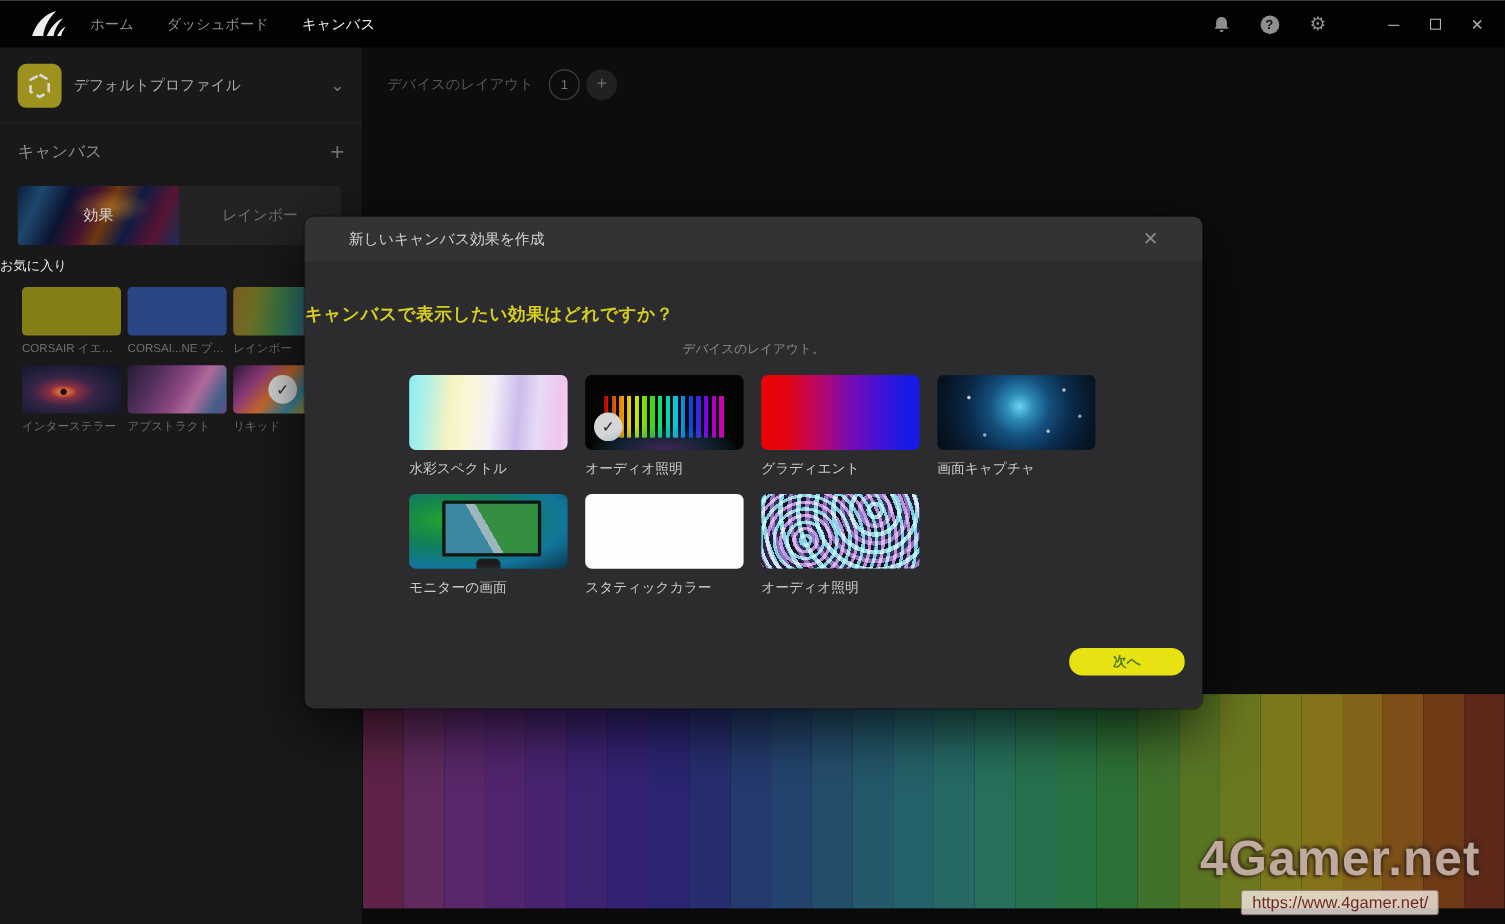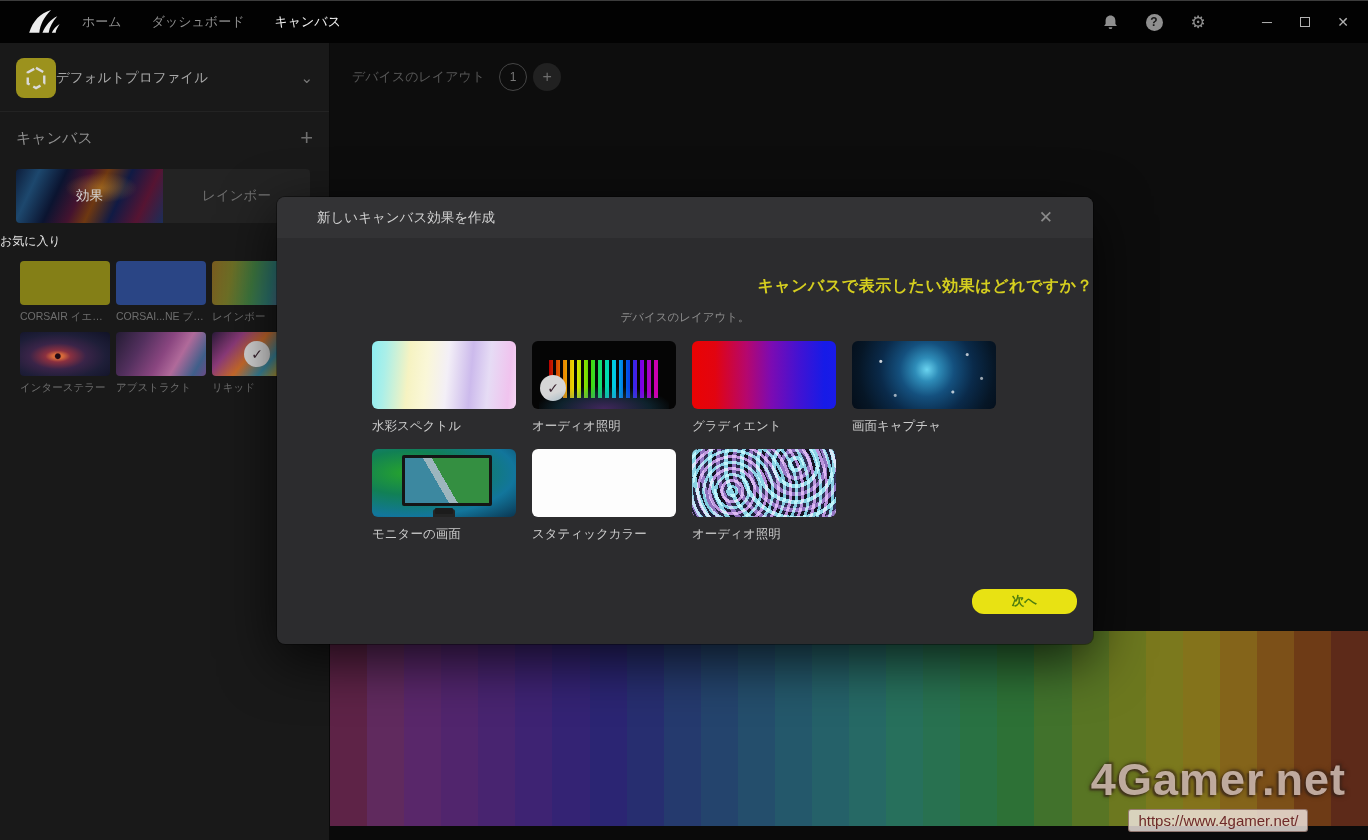--- a/index.html
+++ b/index.html
@@ -17,21 +17,21 @@
   .tb-icon{width:20px;height:20px;display:flex;align-items:center;justify-content:center;color:#8f8f8f;font-size:17px;cursor:pointer;}
   .help-circle{width:17px;height:17px;border-radius:50%;background:#8f8f8f;color:#151515;font-size:12px;font-weight:bold;display:flex;align-items:center;justify-content:center;}
   .win-controls{display:flex;align-items:center;gap:24px;margin:0 18px 0 28px;color:#b2b2b2;}
   .win-btn{width:14px;height:14px;display:flex;align-items:center;justify-content:center;font-size:14px;cursor:pointer;}
   .max-box{width:10px;height:10px;border:1.2px solid #b2b2b2;}
 
   
   .sidebar{position:absolute;left:0;top:42px;width:330px;height:798px;background:#191919;border-right:1px solid #0a0a0a;}
   .profile-row{position:absolute;left:16px;right:16px;top:13px;height:44px;display:flex;align-items:center;cursor:pointer;}
   .profile-icon{width:40px;height:40px;border-radius:8px;background:#9c921d;display:flex;align-items:center;justify-content:center;flex:none;}
-  .profile-name{font-size:13.5px;color:#a8a8a8;}
+  .profile-name{margin-left:11px;font-size:13.5px;color:#a8a8a8;}
   .chevron{margin-left:auto;color:#7a7a7a;font-size:15px;}
   .sep{position:absolute;left:0;top:68px;width:100%;height:1px;background:#232323;}
   .canvas-header{position:absolute;left:16px;right:16px;top:82px;height:26px;display:flex;align-items:center;}
   .canvas-title{font-size:15px;color:#8f8f8f;}
   .add-canvas{margin-left:auto;color:#6e6e6e;font-size:22px;font-weight:300;cursor:pointer;line-height:20px;}
   .side-tabs{position:absolute;left:16px;top:126px;width:294px;height:54px;display:flex;border-radius:4px;overflow:hidden;}
   .side-tab{flex:1;display:flex;align-items:center;justify-content:center;font-size:13.5px;color:#6f6f6f;cursor:pointer;background:#232323;}
   .side-tab.active{color:#d6d6d6;}
   .thumb-effects{background:
       radial-gradient(ellipse at 58% 35%, rgba(200,140,40,0.5), transparent 30%),
@@ -66,21 +66,21 @@
          display:none;align-items:center;justify-content:center;font-size:14px;font-weight:bold;}
   .effect-cell.checked .check{display:flex;left:8px;bottom:8px;}
   .fav-cell.checked .check{display:flex;left:50%;top:50%;transform:translate(-50%,-50%);}
 
   
   .modal{position:absolute;left:277px;top:196px;width:816px;height:447px;background:#2c2c2e;border-radius:8px;
          box-shadow:0 16px 55px rgba(0,0,0,0.75), 0 0 0 1px rgba(0,0,0,0.35);z-index:10;}
   .modal-header{height:41px;background:#333335;border-radius:8px 8px 0 0;display:flex;align-items:center;padding:0 40px;}
   .modal-title{font-size:13.5px;color:#d2d2d2;}
   .modal-close{margin-left:auto;color:#8a8a8a;font-size:17px;cursor:pointer;}
-  .modal-question{margin-top:38px;text-align:right;font-size:16px;font-weight:bold;color:#d5ce1f;letter-spacing:0.5px;}
+  .modal-question{margin-top:38px;text-align:left;font-size:16px;font-weight:bold;color:#d5ce1f;letter-spacing:0.5px;}
   .modal-instruction{margin-top:13px;text-align:center;font-size:11.5px;color:#8c8c8c;}
   .effects-grid{position:absolute;left:95px;top:144px;display:grid;grid-template-columns:repeat(4,144px);column-gap:16px;row-gap:14px;}
   .effect-cell{width:144px;cursor:pointer;}
   .effect-tile{width:144px;height:68px;border-radius:6px;position:relative;overflow:hidden;}
   .effect-label{margin-top:9px;font-size:12.5px;color:#cccccc;white-space:nowrap;overflow:hidden;}
   .next-btn{position:absolute;right:16px;bottom:30px;width:105px;height:25px;border-radius:12px;background:#e8e213;
             color:#4d7c0f;font-size:12.5px;font-weight:bold;display:flex;align-items:center;justify-content:center;cursor:pointer;}
 
   
   .thumb-watercolor{background:linear-gradient(95deg,#8ceef2 0%,#abefe8 10%,#f6f3c2 26%,#faf7d8 38%,#f3eff7 52%,#ccbaec 68%,#e6dcf5 80%,#f0c3ee 94%,#f6d8f4 100%);}

